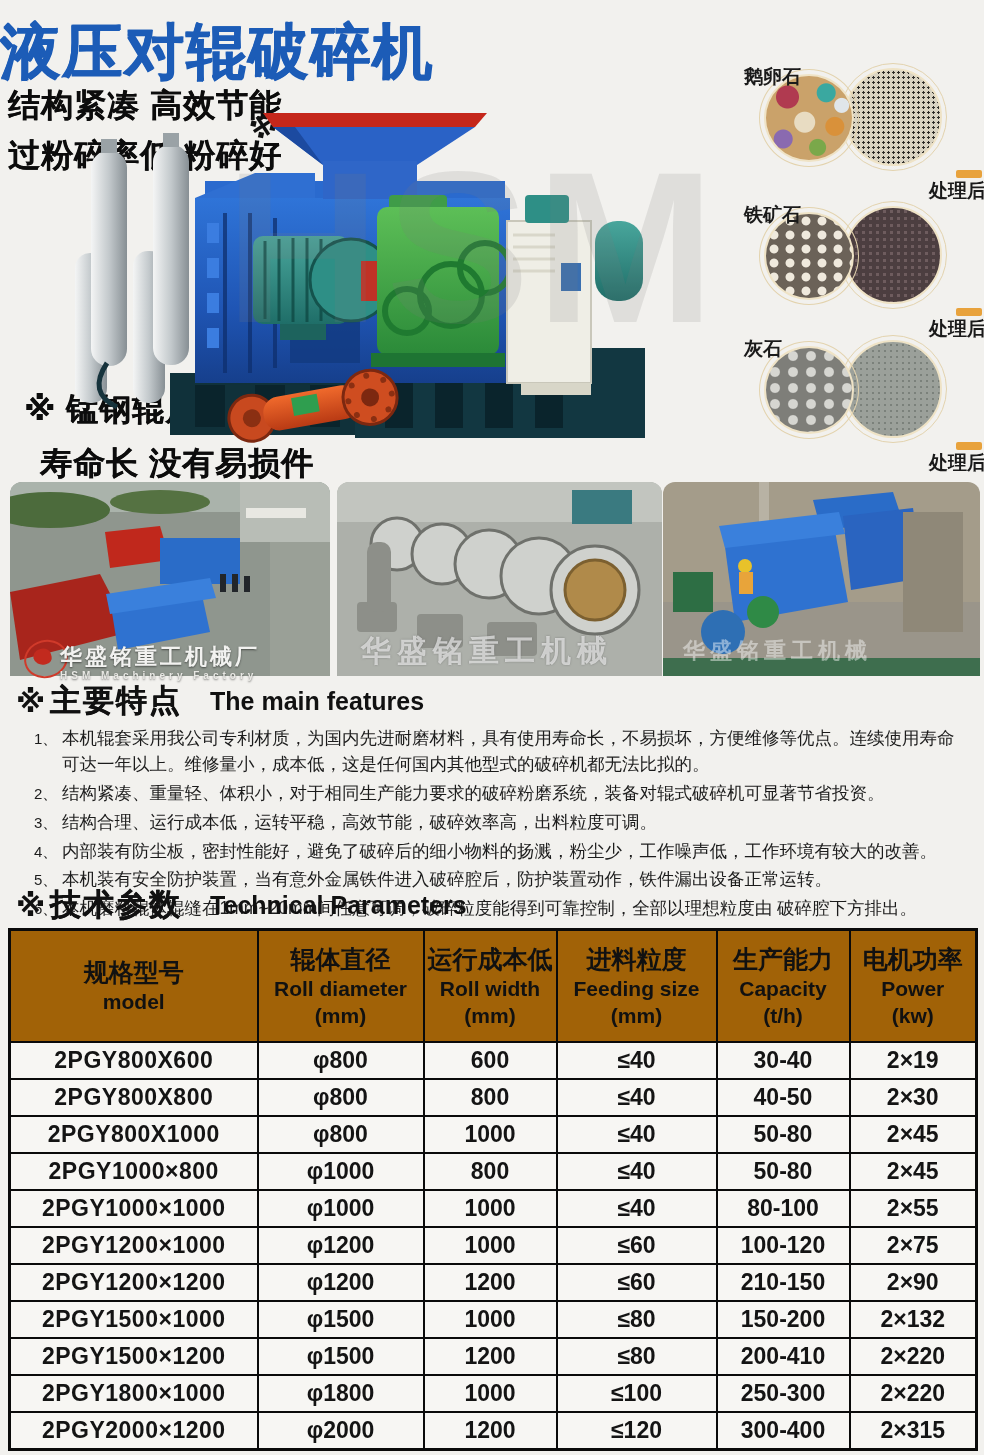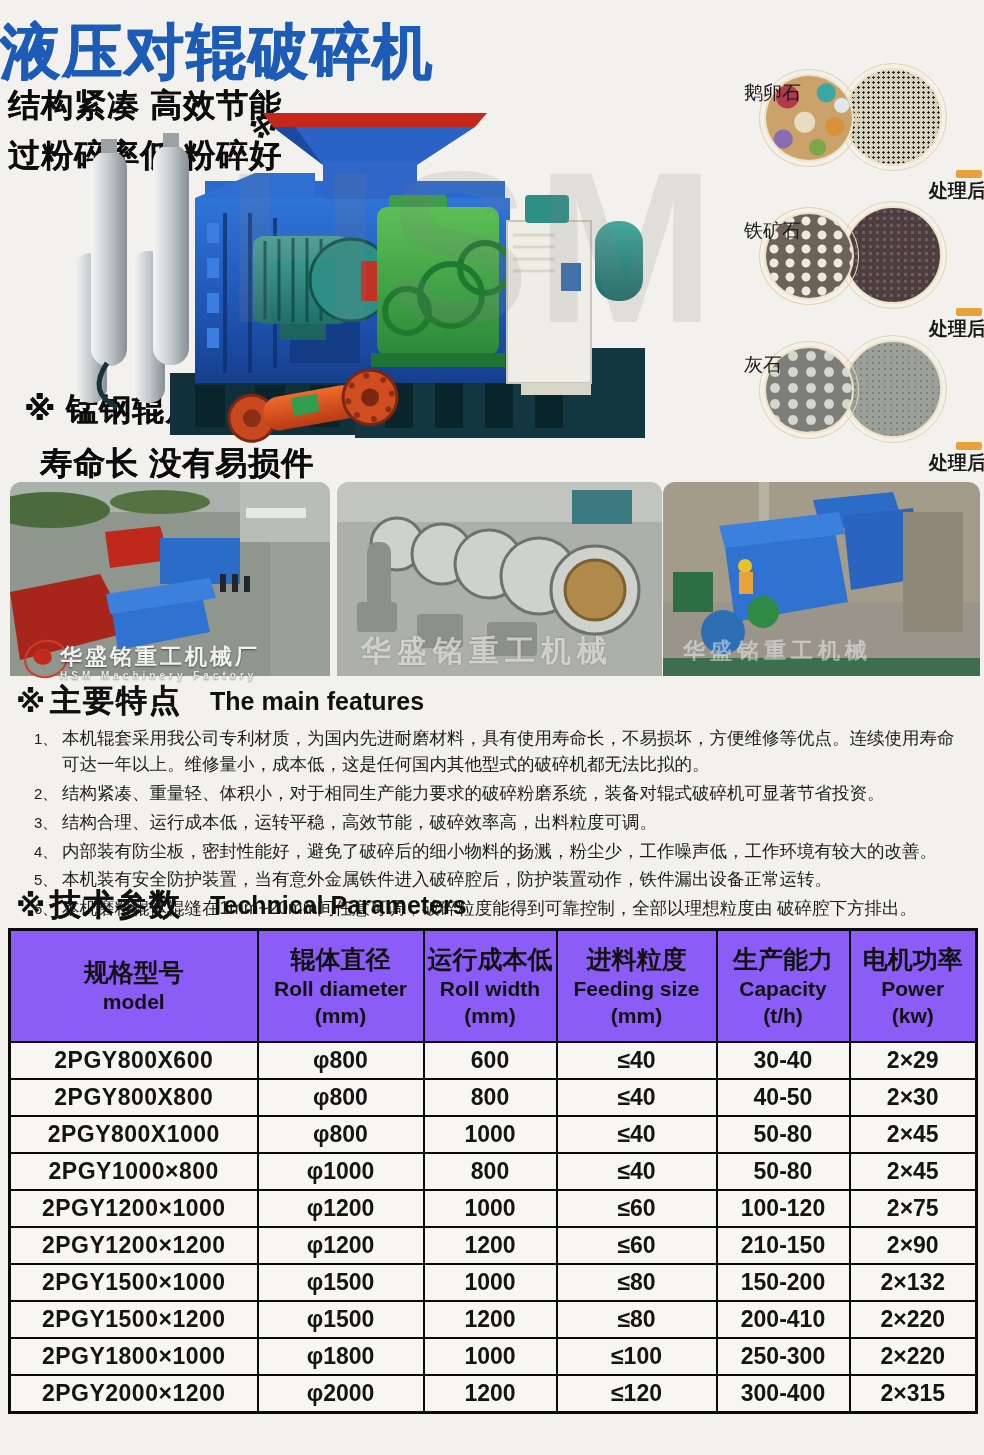--- a/index.html
+++ b/index.html
@@ -43,21 +43,21 @@
   .speckle-dark{background:#d9d3c2;
     background-image:radial-gradient(#2c2a26 34%,transparent 38%);background-size:5px 5px;}
   .ore{background:#6b6258;
     background-image:radial-gradient(circle,#efe9dd 38%,transparent 46%);background-size:16px 14px;}
   .ore-after{background:#4c3e40;
     background-image:radial-gradient(#6e5c5e 30%,transparent 36%);background-size:7px 7px;}
   .grayrock{background:#7e7e79;
     background-image:radial-gradient(circle,#d6d6d1 36%,transparent 46%);background-size:18px 16px;}
   .gray-after{background:#9ba09a;
     background-image:radial-gradient(#7b817b 30%,transparent 36%);background-size:6px 6px;}
-  .mat-label{position:absolute;left:-8px;top:2px;font-size:19px;font-weight:400;color:#1a1a1a;z-index:3;margin-top:16px;}
+  .mat-label{position:absolute;left:-8px;top:2px;font-size:19px;font-weight:700;color:#1a1a1a;z-index:3;}
   .after-label{position:absolute;right:-2px;bottom:-4px;font-size:19px;font-weight:800;color:#1a1a1a;z-index:3;}
   .dash{display:inline-block;width:26px;height:8px;background:#e8a23c;border-radius:2px;
     position:absolute;right:4px;top:-8px;}
 
   
   .photo{position:absolute;top:482px;height:218px;border-radius:12px;overflow:hidden;}
   .photo svg{display:block;}
   .p1{left:10px;width:320px;}
   .p2{left:337px;width:325px;}
   .p3{left:663px;width:317px;}
@@ -84,21 +84,21 @@
   .feat-item{display:flex;font-size:17.5px;color:#1c1c1c;line-height:1.48;margin-bottom:3px;}
   .feat-num{flex:none;width:28px;font-size:15px;padding-top:2px;}
   .feat-text{flex:1;}
 
   
   .specs{position:absolute;left:0;top:884px;width:984px;}
   .spec-table-wrap{position:absolute;left:8px;top:44px;width:967px;}
   table{border-collapse:collapse;width:100%;table-layout:fixed;background:#f7f6f3;
     border:3px solid #0a0a0a;}
   th,td{border:2px solid #0a0a0a;text-align:center;vertical-align:middle;padding:0;}
-  th{height:110px;font-weight:700;background:#8b5cf6;}
+  th{height:110px;font-weight:700;background:#a16207;}
   .th-cn{font-size:25px;font-weight:800;color:#111;}
   .th-en{font-size:21px;font-weight:700;color:#111;line-height:1.25;}
   td{height:35px;font-size:23px;font-weight:700;color:#141414;background:#f7f6f3;}
   td.model-cell{font-size:23px;letter-spacing:.5px;}
 </style>
 </head>
 <body>
 
 <div id="page">
 
@@ -407,21 +407,21 @@
               </th>
             </tr>
           </thead>
         <tbody>
             <tr>
               <td class="model-cell">2PGY800X600</td>
               <td>φ800</td>
               <td>600</td>
               <td>≤40</td>
               <td>30-40</td>
-              <td>2×29</td>
+              <td>2×19</td>
             </tr>
             <tr>
               <td class="model-cell">2PGY800X800</td>
               <td>φ800</td>
               <td>800</td>
               <td>≤40</td>
               <td>40-50</td>
               <td>2×30</td>
             </tr>
             <tr>
@@ -434,20 +434,28 @@
             </tr>
             <tr>
               <td class="model-cell">2PGY1000×800</td>
               <td>φ1000</td>
               <td>800</td>
               <td>≤40</td>
               <td>50-80</td>
               <td>2×45</td>
             </tr>
             <tr>
+              <td class="model-cell">2PGY1000×1000</td>
+              <td>φ1000</td>
+              <td>1000</td>
+              <td>≤40</td>
+              <td>80-100</td>
+              <td>2×55</td>
+            </tr>
+            <tr>
               <td class="model-cell">2PGY1200×1000</td>
               <td>φ1200</td>
               <td>1000</td>
               <td>≤60</td>
               <td>100-120</td>
               <td>2×75</td>
             </tr>
             <tr>
               <td class="model-cell">2PGY1200×1200</td>
               <td>φ1200</td>

